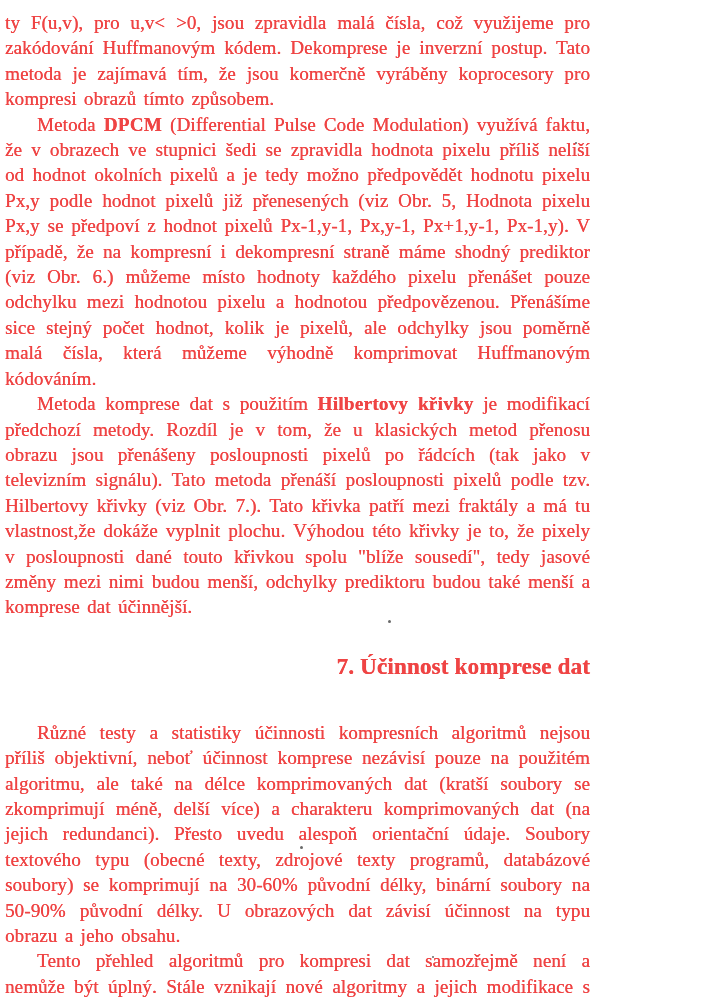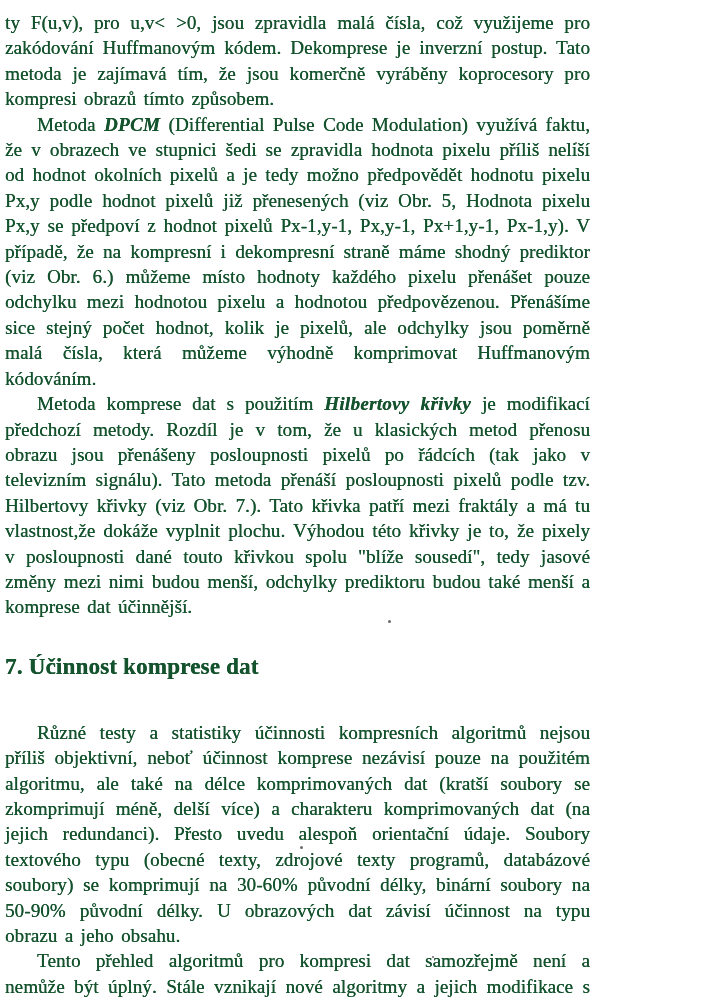--- a/index.html
+++ b/index.html
@@ -9,45 +9,45 @@
   }
   .page {
     position: relative;
     width: 610px;
     height: 1000px;
     background: #ffffff;
     overflow: hidden;
     box-sizing: border-box;
     padding: 10px 20px 0 5px;
     font-family: "Liberation Serif", "DejaVu Serif", serif;
-    color: #14532d;
+    color: #ef4444;
   }
   .para {
     margin: 0;
     font-size: 19px;
     line-height: 25.4px;
     text-align: justify;
     word-spacing: 2.5px;
     letter-spacing: 0.1px;
     text-shadow: 0.25px 0 0 currentColor;
   }
   .para.indent {
     text-indent: 32px;
   }
   .para b {
     font-weight: 700;
     letter-spacing: 0.3px;
-    font-style: italic;
   }
   .section-heading {
     margin: 34px 0 40px 0;
     font-size: 23px;
     font-weight: 700;
     letter-spacing: 0.2px;
     text-shadow: 0.3px 0 0 currentColor;
+    text-align: right;
   }
   .section-heading.second {
     margin: 30px 0 37px 0;
   }
   .speck {
     position: absolute;
     background: #2a2a2a;
     border-radius: 50%;
     opacity: 0.7;
   }

